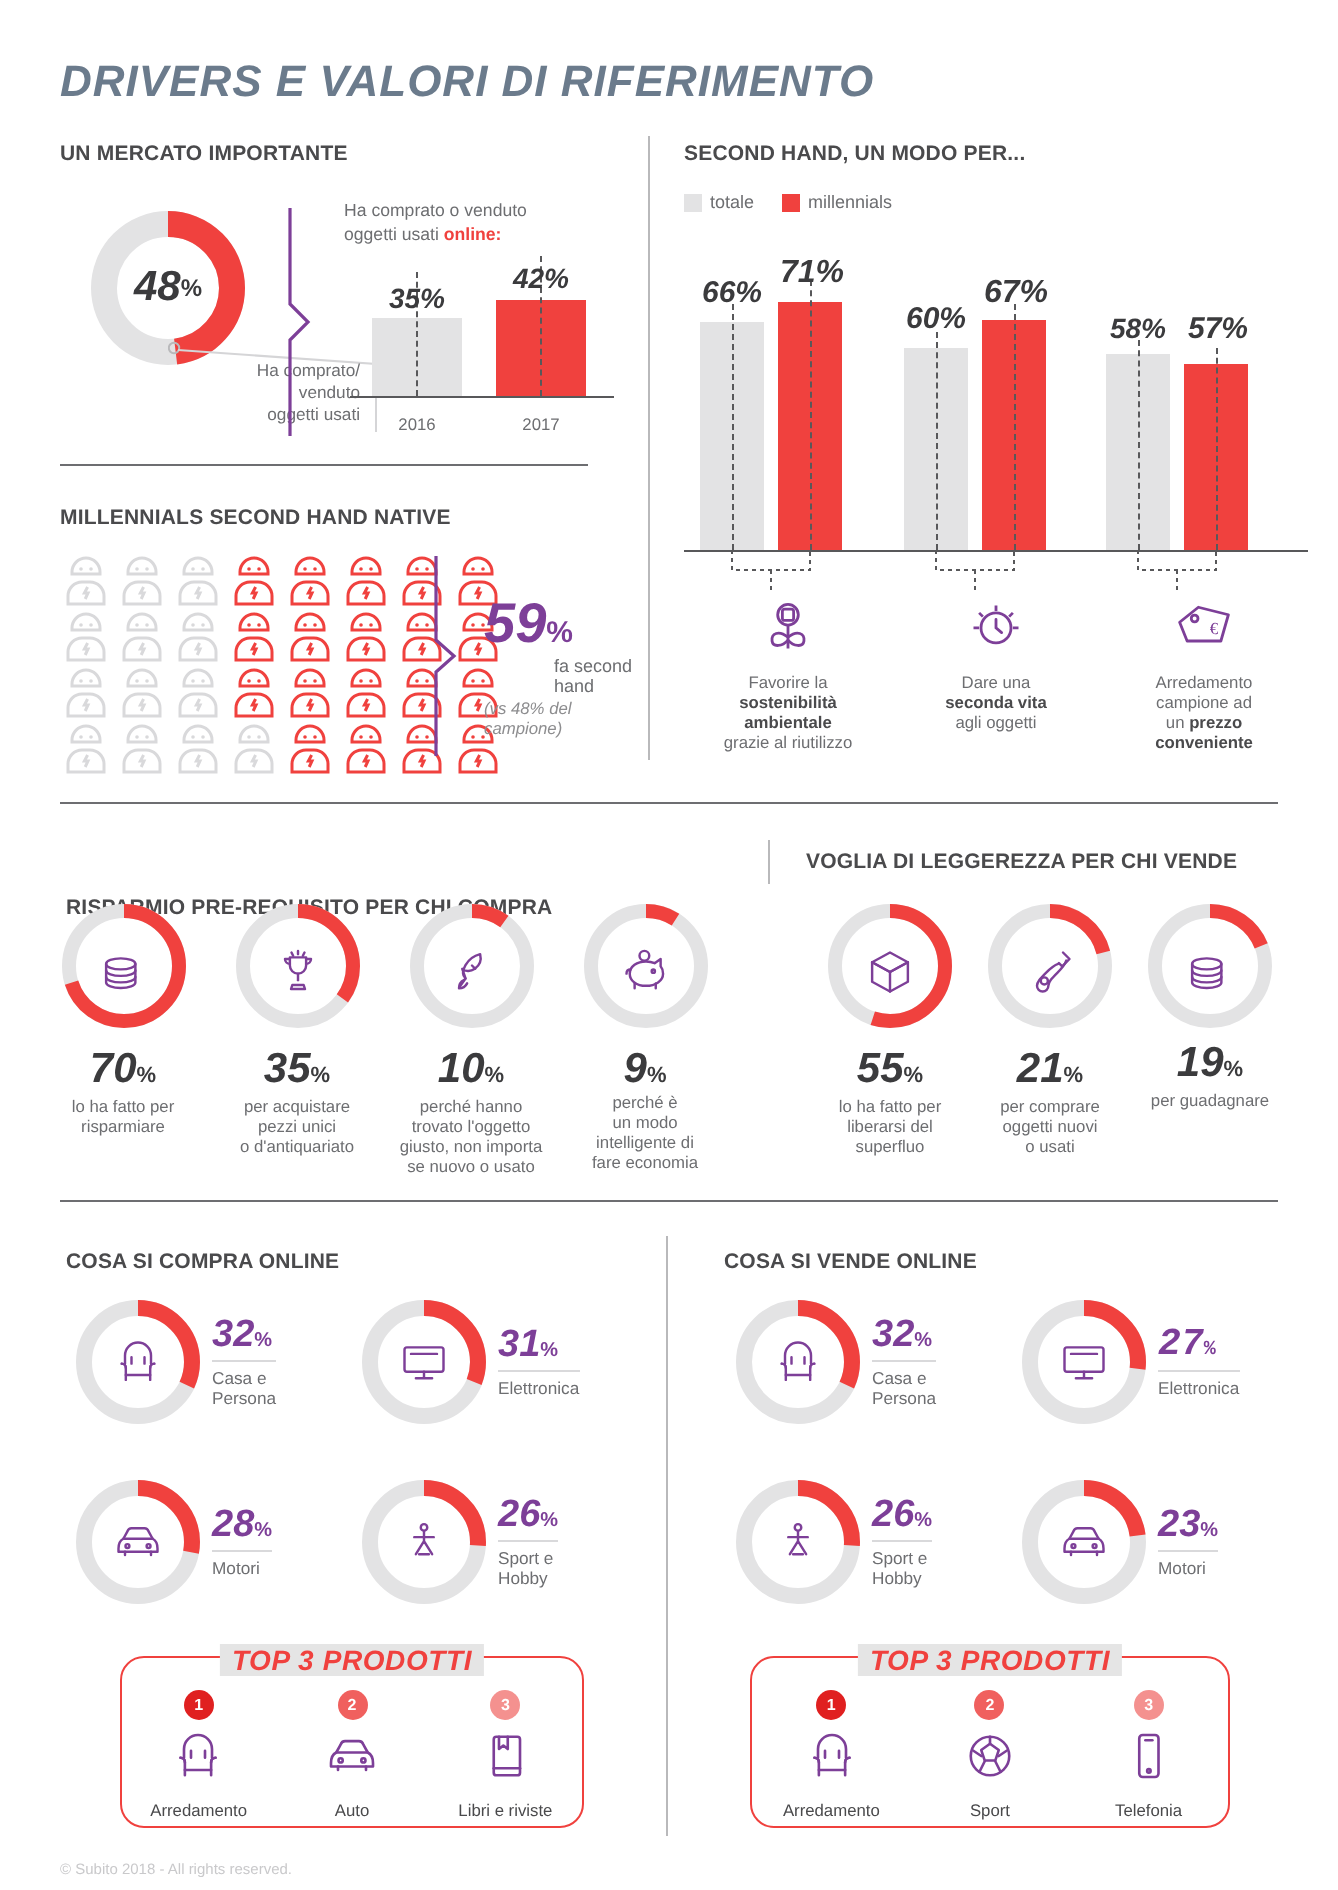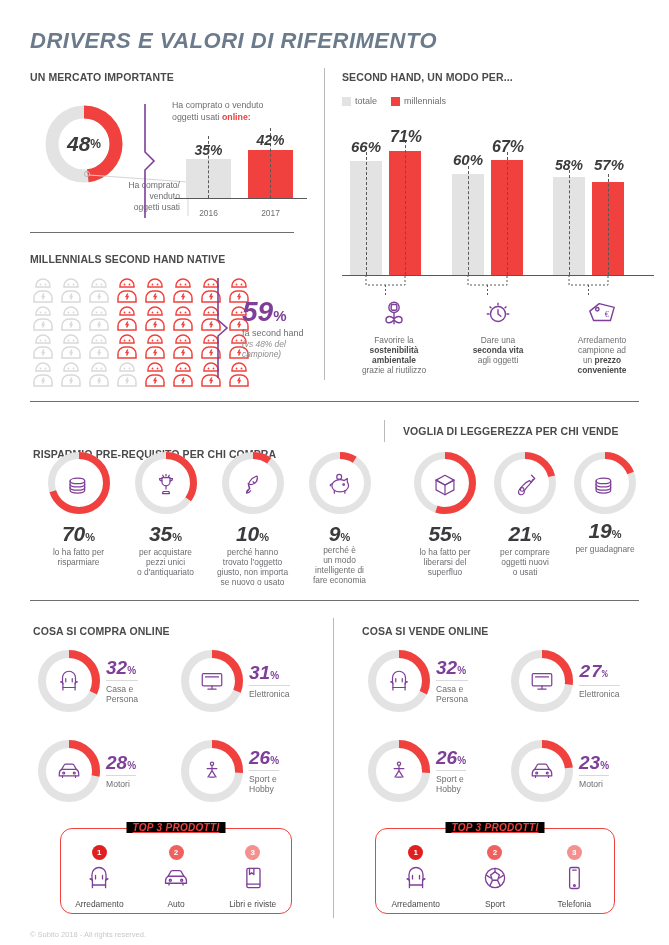--- a/index.html
+++ b/index.html
@@ -52,22 +52,22 @@
   
   .people { display:grid; grid-template-columns:repeat(8, 26px); gap:2px 2px; }
   .person svg { display:block; }
 
   
   .top3 {
     position:absolute; border:1.4px solid #f0413e; border-radius:12px;
   }
   .top3-title {
     position:absolute; top:-7px; left:50%; transform:translateX(-50%);
-    background:#000000; padding:0 6px; font-size:10px; font-weight:bold;
-    font-style:italic; color:#f0413e; letter-spacing:0.3px; white-space:nowrap;text-decoration:underline;
+    background:#e5e5e5; padding:0 6px; font-size:14px; font-weight:bold;
+    font-style:italic; color:#f0413e; letter-spacing:0.3px; white-space:nowrap;
   }
   .rank {
     width:15px; height:15px; border-radius:50%; color:#fff;
     font-size:8px; font-weight:bold; display:flex;
     align-items:center; justify-content:center; margin:0 auto 4px;
   }
   .top3-cell { text-align:center; }
   .top3-cell .cap { font-size:8.4px; color:#4a4a4c; margin-top:3px; }
 
   .footer {
@@ -447,21 +447,21 @@
     </div>
 
   <svg class="abs" style="left:215px; top:278px;" width="18" height="100">
     <path d="M3 0 L3 42 L12 50 L3 58 L3 100" fill="none" stroke="#7D3F98" stroke-width="1.6"></path>
   </svg>
 
   <div class="abs" style="left:242px; top:298px; width:80px;">
     <div style="line-height:1;">
       <span class="purple" style="font-size:28px; font-weight:bold; font-style:italic;">59</span><span class="purple" style="font-size:15px; font-weight:bold;">%</span>
     </div>
-    <div style="font-size:9px; color:#6d6e71; margin-top:2px;">fa second hand</div>
+    <div style="font-size:9px; color:#6d6e71; margin-top:2px;margin-left:35px;">fa second hand</div>
     <div style="font-size:8.4px; color:#8d8d8f; font-style:italic; line-height:10px; margin-top:1px;">
       <span>(vs 48% del</span><br>
       <span>campione)</span>
     </div>
   </div>
 
   <div class="abs vr" style="left:324px; top:68px; height:312px;"></div>
 
   <div class="abs" style="left:342px; top:71px;">
     <div class="sec-title">SECOND HAND, UN MODO PER...</div>
@@ -575,21 +575,21 @@
   <div class="abs hr" style="left:30px; top:401px; width:609px;"></div>
 
   <div class="abs" style="left:33px; top:448px;">
     <div class="sec-title">RISPARMIO PRE-REQUISITO PER CHI COMPRA</div>
   </div>
   <div class="abs vr" style="left:384px; top:420px; height:22px;"></div>
   <div class="abs" style="left:403px; top:425px;">
     <div class="sec-title">VOGLIA DI LEGGEREZZA PER CHI VENDE</div>
   </div>
 
-  <div class="abs" id="risparmio-row" style="left:35px; top:452px; width:350px; display:flex;">
+  <div class="abs" id="risparmio-row" style="left:18px; top:452px; width:350px; display:flex;">
       <div style="width:87px;text-align:center;">
         <div style="width:62px;position:relative;margin:0 auto;"><svg width="62" height="62" viewBox="0 0 62 62">
             <circle cx="31" cy="31" r="27.5" fill="none" stroke="#E3E3E4" stroke-width="7"></circle>
             <circle cx="31" cy="31" r="27.5" fill="none" stroke="#F0413E" stroke-width="7" stroke-dasharray="120.95131716320704 172.78759594743863" transform="rotate(-90 31 31)"></circle>
           </svg><div style="position:absolute;inset:0;display:flex;align-items:center;justify-content:center;">
             <svg width="26" height="26" viewBox="0 0 32 32" fill="none" stroke="#7D3F98" stroke-width="1.5" stroke-linejoin="round" stroke-linecap="round">
               <ellipse cx="14" cy="11" rx="9" ry="3.4"></ellipse>
               <path d="M5 11v4c0 1.9 4 3.4 9 3.4s9-1.5 9-3.4v-4"></path>
               <path d="M5 15v4c0 1.9 4 3.4 9 3.4s9-1.5 9-3.4v-4"></path>
               <path d="M5 19v3.5c0 1.9 4 3.4 9 3.4s9-1.5 9-3.4V19"></path>

